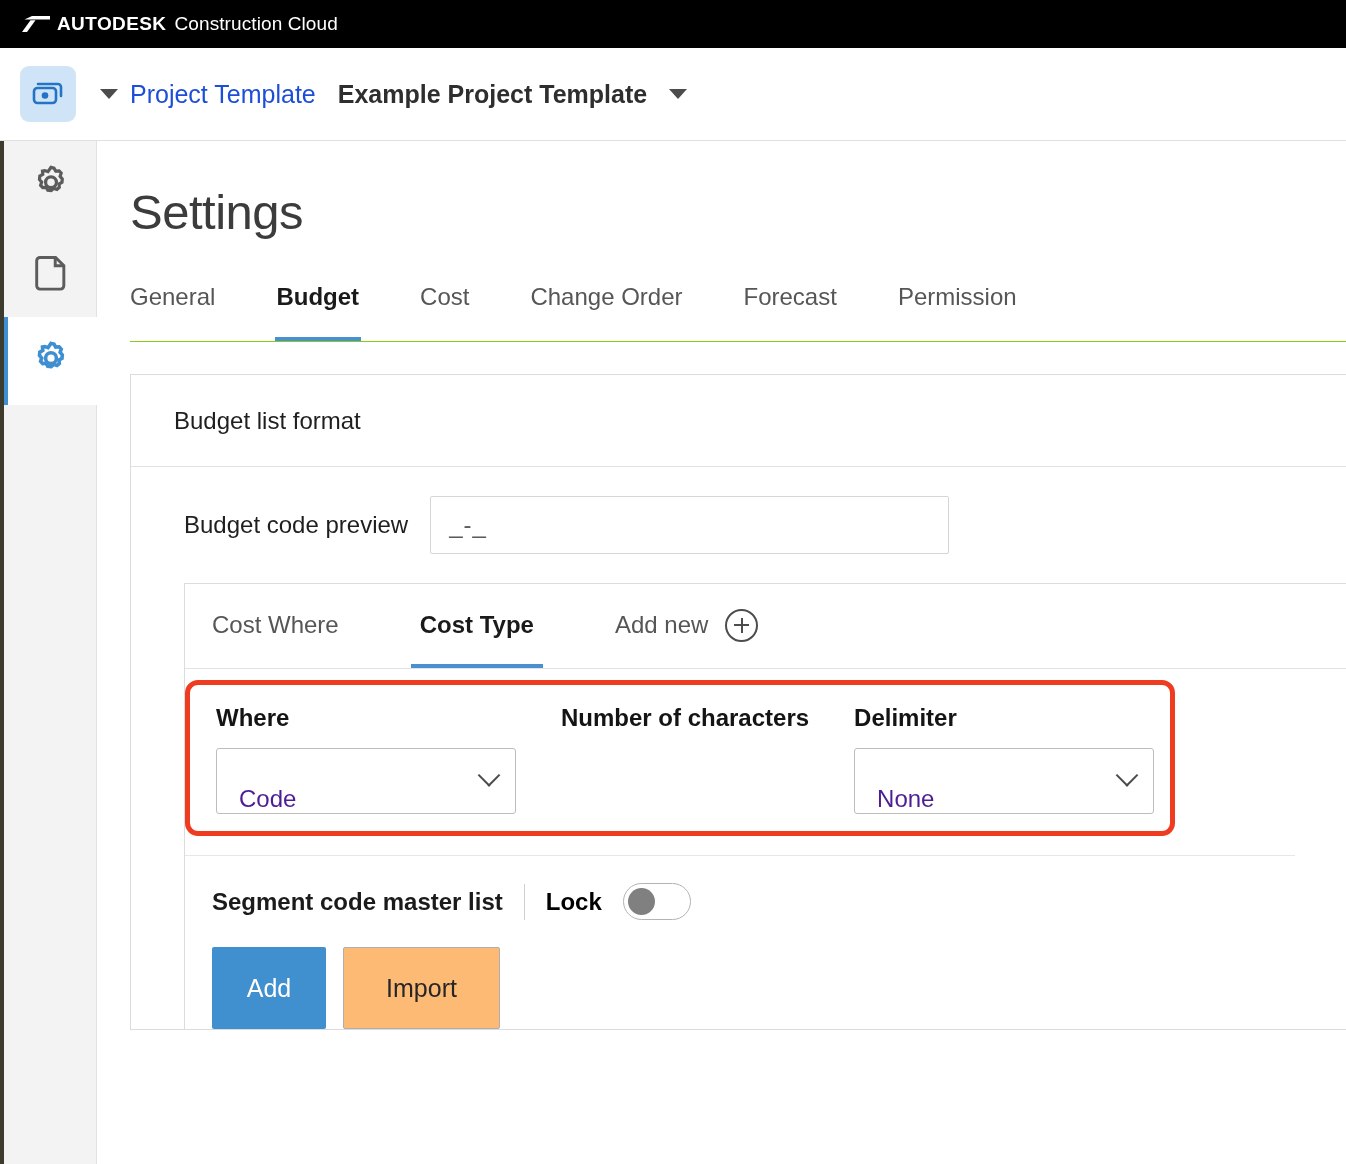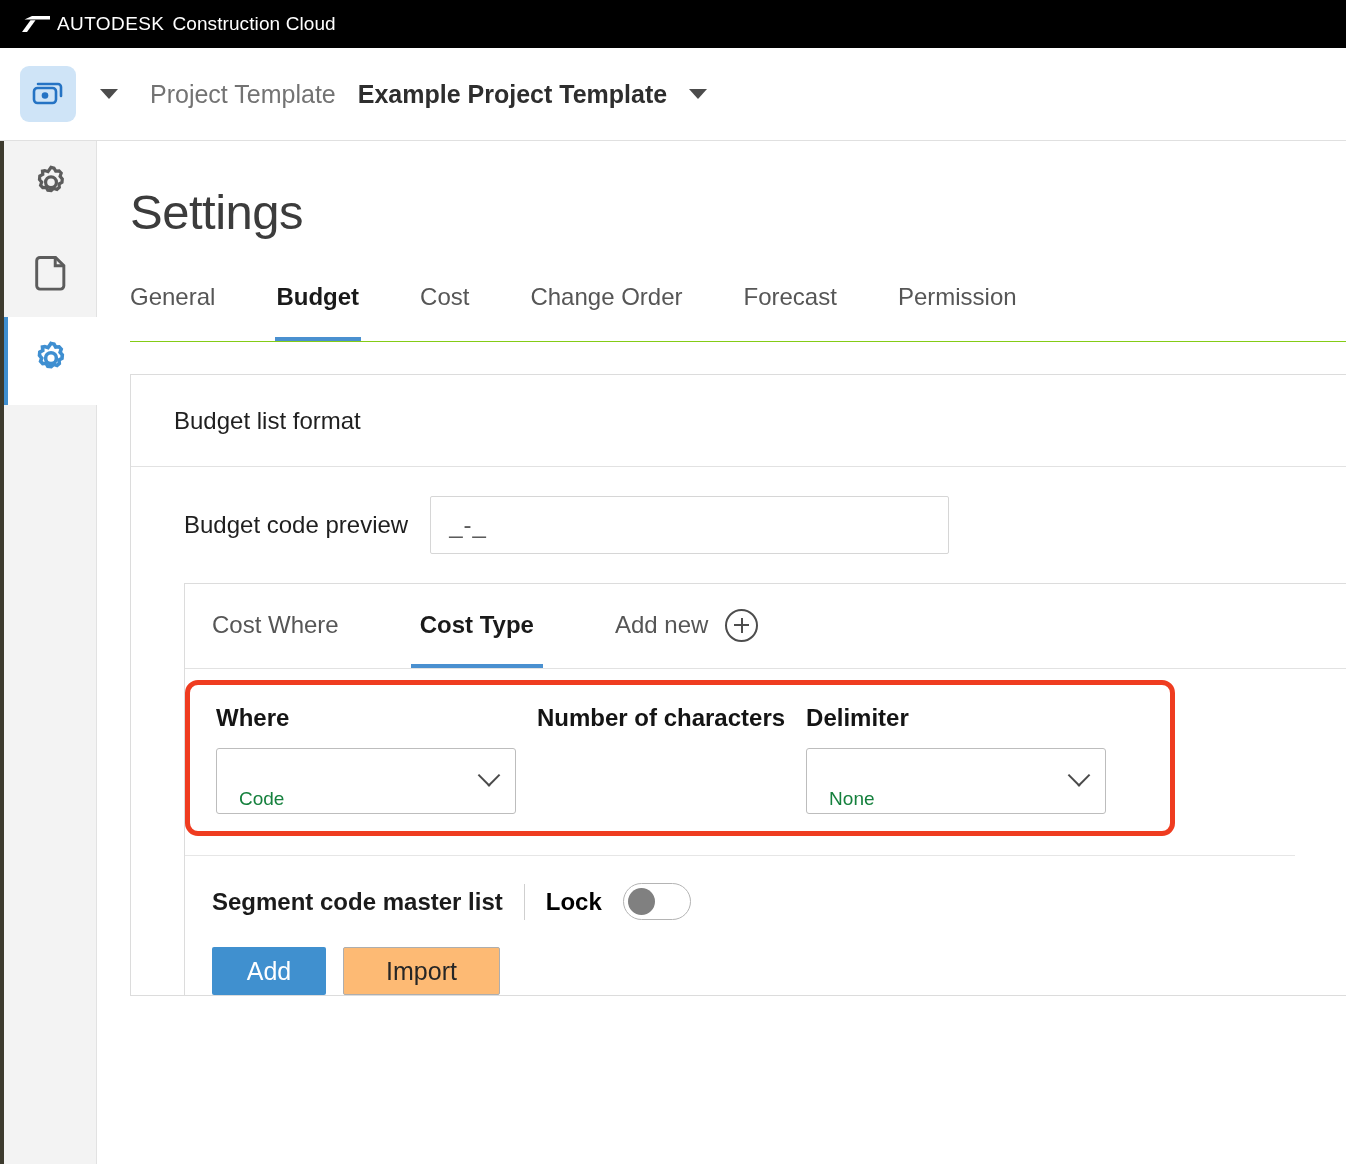--- a/index.html
+++ b/index.html
@@ -31,21 +31,21 @@
     padding-left: 22px;
   }
   .adsk-logo-mark {
     width: 28px; height: 16px;
     margin-right: 7px;
     display: block;
   }
   .adsk-word {
     color: #ffffff;
     font-size: 19px;
-    font-weight: normal;
+    font-weight: bold;
     letter-spacing: 0.4px;
   }
   .adsk-sub {
     color: #ffffff;
     font-size: 19px;
     font-weight: normal;
     margin-left: 8px;
     letter-spacing: 0.1px;
   }
 
@@ -72,23 +72,23 @@
   }
   .caret-sm {
     margin-left: 24px;
     width: 0; height: 0;
     border-left: 9px solid transparent;
     border-right: 9px solid transparent;
     border-top: 10px solid #4c4c4c;
     flex: none;
   }
   .crumb-muted {
-    margin-left: 32px;
+    margin-left: 12px;
     font-size: 25px;
-    color: #737373;
+    color: #1d4ed8;
     font-weight: normal;
     white-space: nowrap;
   }
   .crumb-strong {
     margin-left: 22px;
     font-size: 25px;
     color: #2e2e2e;
     font-weight: bold;
     white-space: nowrap;
   }
@@ -290,41 +290,41 @@
   
   .redbox {
     position: relative;
     margin: 11px 0 0 0;
     width: 990px;
     height: 156px;
     border: 5px solid #ef3c20;
     border-radius: 13px;
     padding: 19px 0 0 26px;
   }
-  .fields { display: flex; align-items: flex-start; }
+  .fields { display: flex; align-items: flex-start; gap: 24px; }
   .field { margin-right: 21px; }
   .field-label {
     font-size: 24px;
     font-weight: bold;
     color: #141414;
     margin-bottom: 16px;
     white-space: nowrap;
   }
   .select {
     width: 300px;
     height: 66px;
     border: 1px solid #bdbdbd;
     border-radius: 3px;
     background: #ffffff;
     display: flex;
     align-items: center;
     justify-content: space-between;
     padding: 0 18px 0 22px;
   }
-  .select-value { font-size: 19px; color: #15803d; margin-top: 36px; }
+  .select-value { font-size: 24px; color: #4c1d95; margin-top: 36px; }
   .chev {
     width: 16px; height: 16px;
     border-right: 2.5px solid #4a4a4a;
     border-bottom: 2.5px solid #4a4a4a;
     transform: rotate(45deg) translate(-4px, -4px);
     flex: none;
   }
 
   
   .sep-line {
@@ -372,21 +372,21 @@
     background: #808080;
   }
 
   .btn-row {
     margin-top: 27px;
     display: flex;
     align-items: center;
     padding-left: 27px;
   }
   .btn {
-    height: 48px;
+    height: 82px;
     display: flex;
     align-items: center;
     justify-content: center;
     font-size: 25px;
     border-radius: 2px;
     white-space: nowrap;
   }
   .btn-primary {
     width: 114px;
     background: #4090cf;

